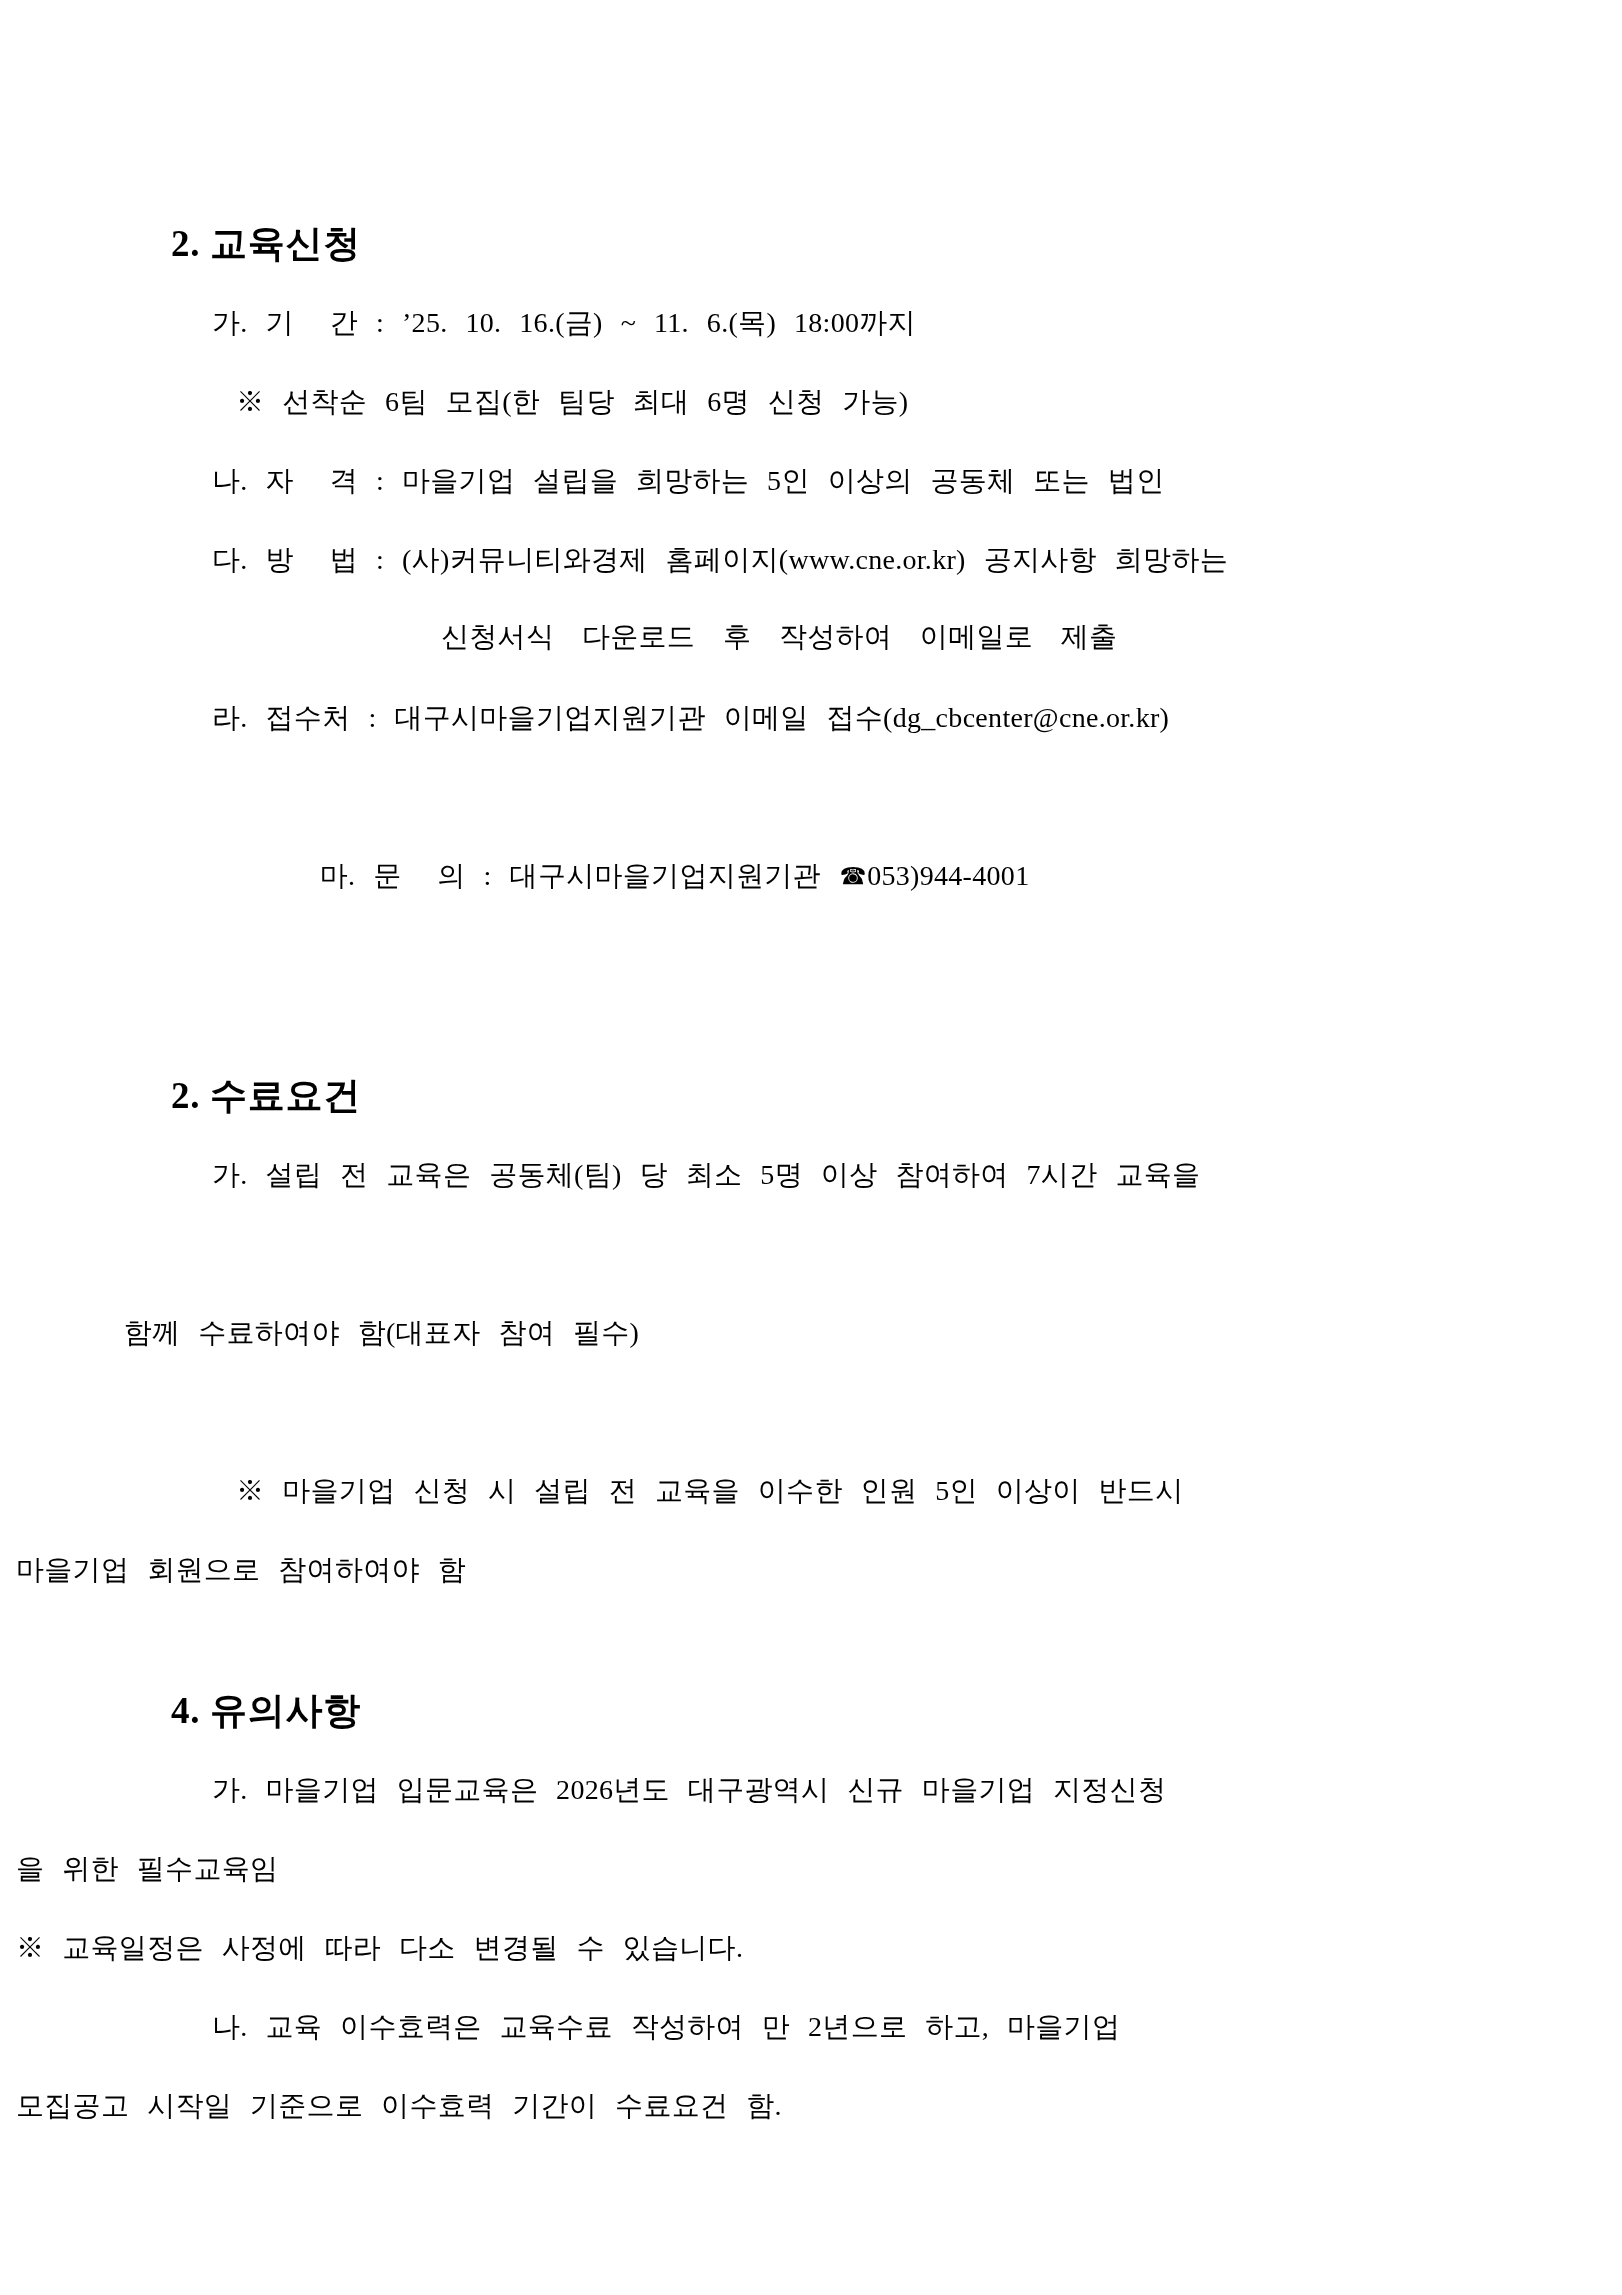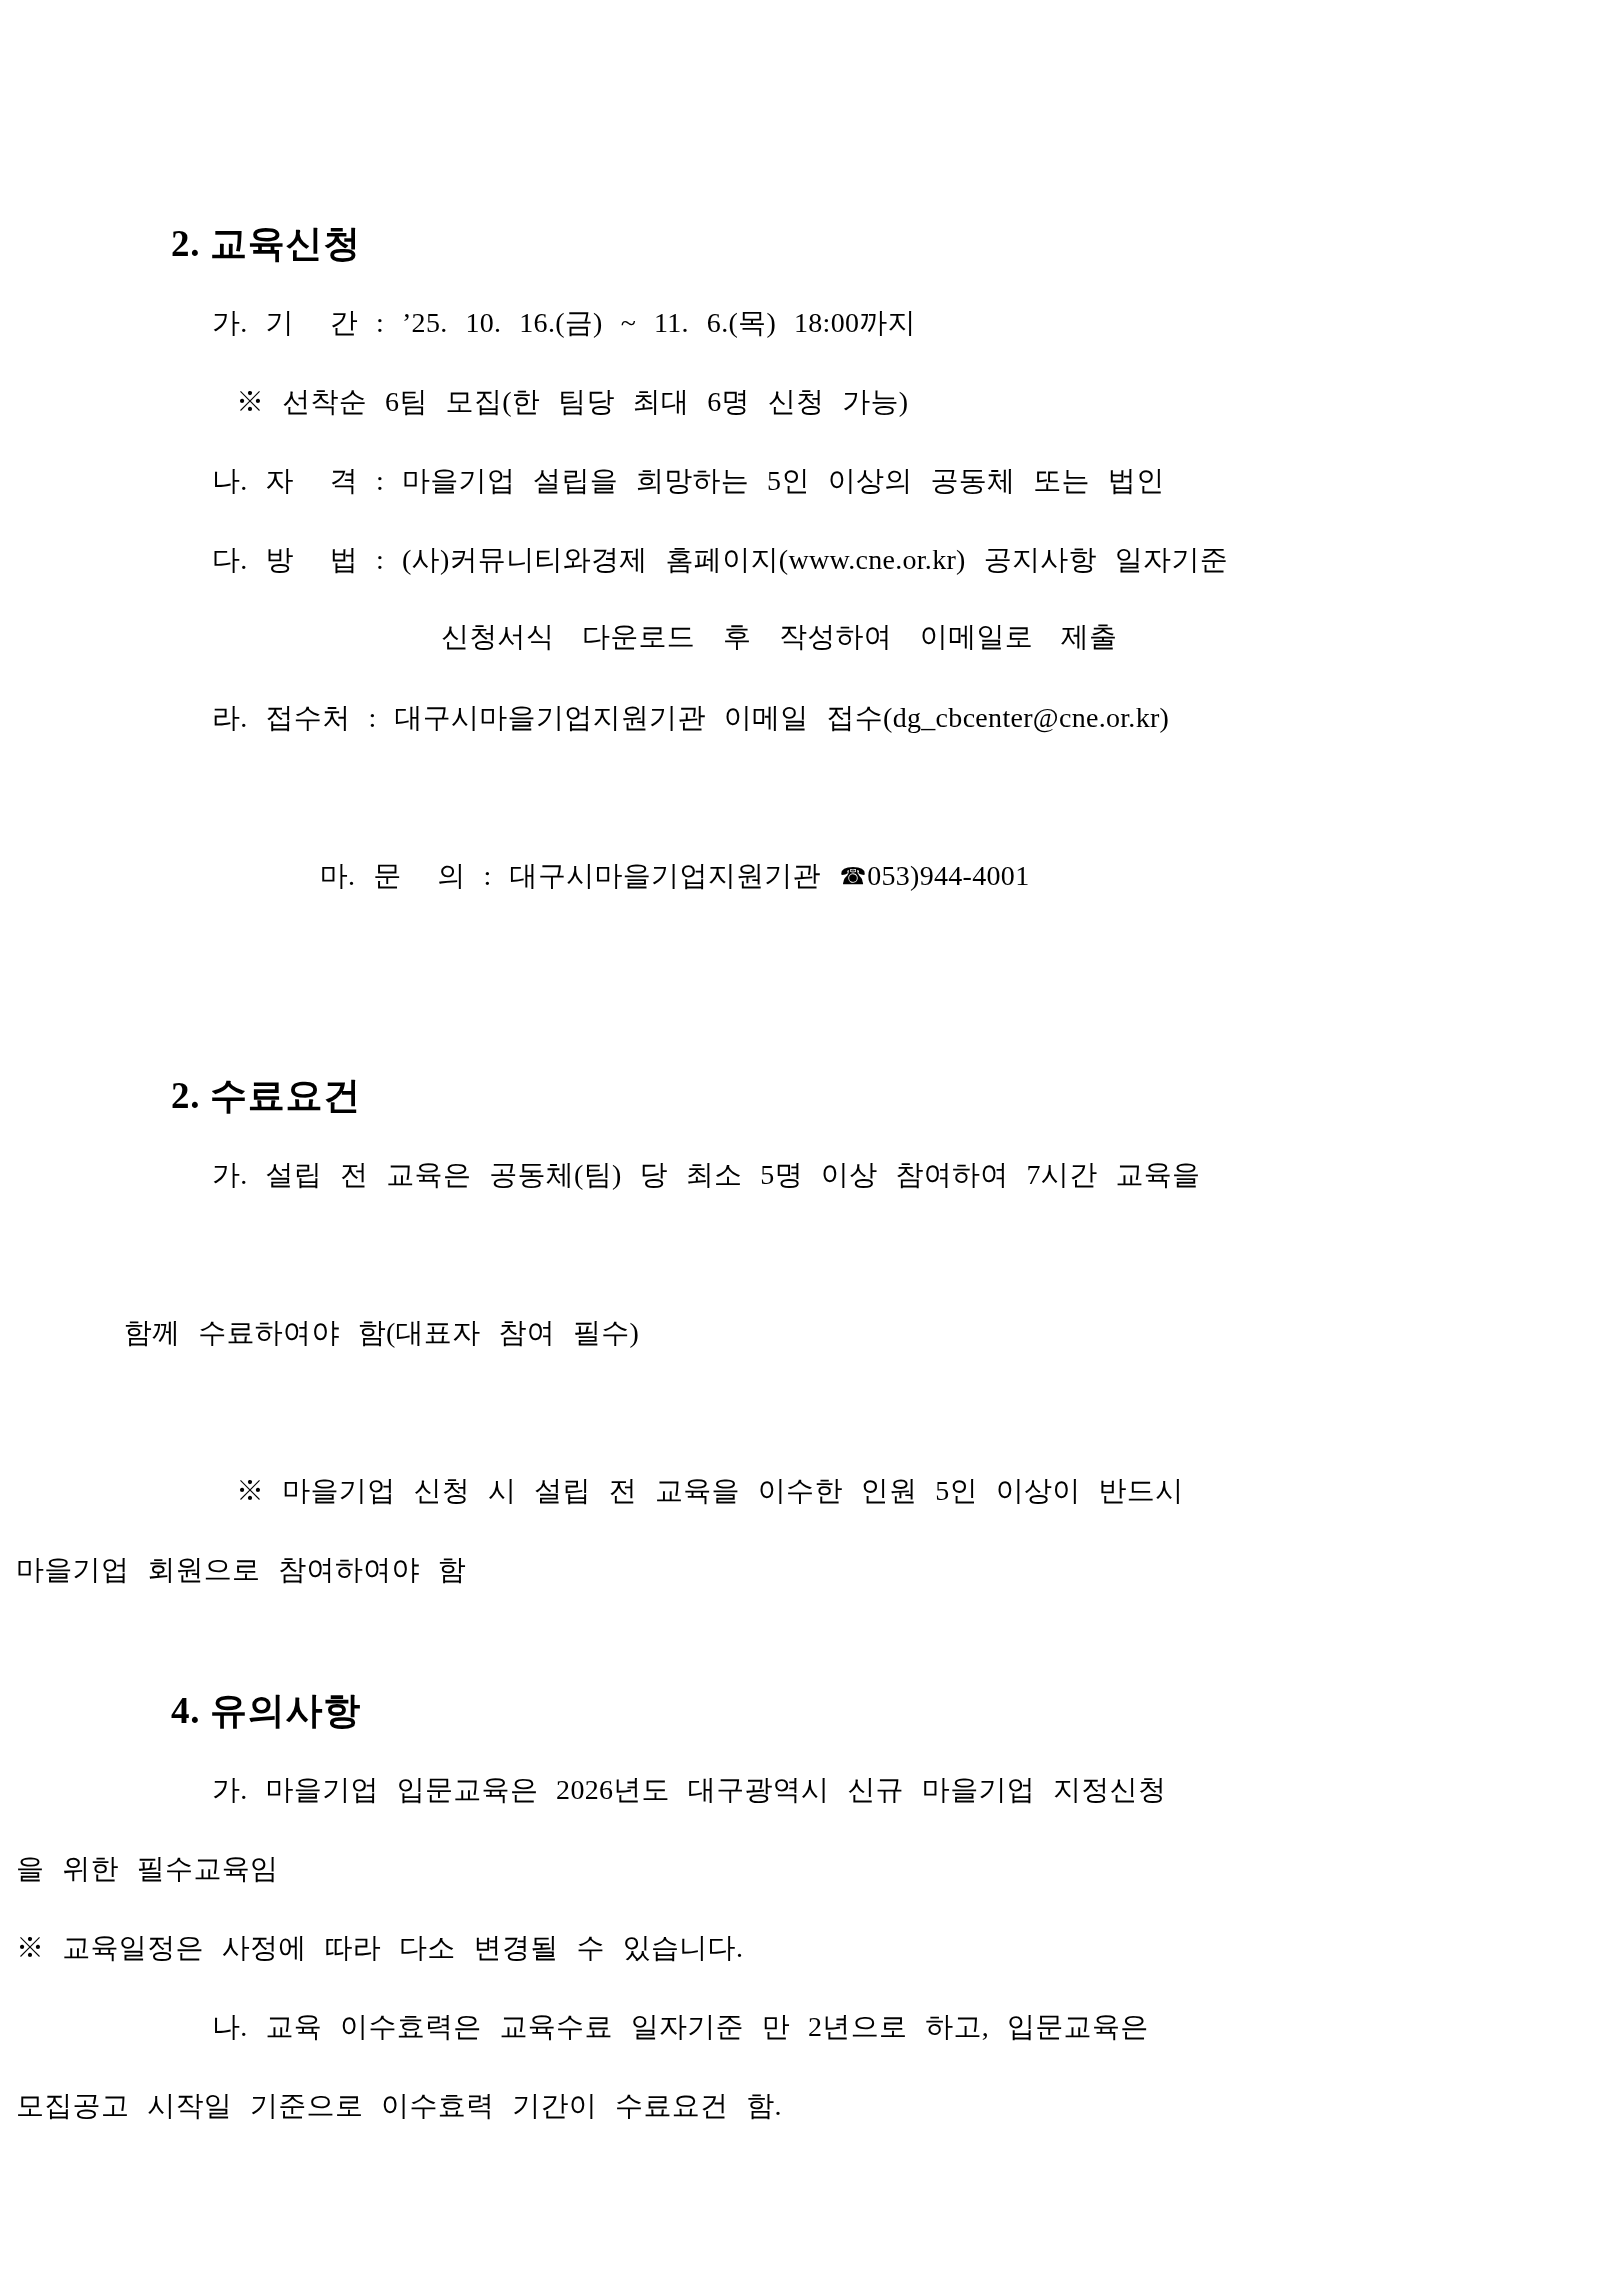--- a/index.html
+++ b/index.html
@@ -46,21 +46,21 @@
 </head>
 <body>
 
 <div class="page">
 
   <section class="sec">
     <div class="h">2. 교육신청</div>
     <div class="ln l1">가. 기  간 : ’25. 10. 16.(금) ~ 11. 6.(목) 18:00까지</div>
     <div class="ln noteA b">※ 선착순 6팀 모집(한 팀당 최대 6명 신청 가능)</div>
     <div class="ln l1">나. 자  격 : 마을기업 설립을 희망하는 5인 이상의 공동체 또는 법인</div>
-    <div class="ln l1">다. 방  법 : (사)커뮤니티와경제 홈페이지(www.cne.or.kr) 공지사항 일자기준</div>
+    <div class="ln l1">다. 방  법 : (사)커뮤니티와경제 홈페이지(www.cne.or.kr) 공지사항 희망하는</div>
     <div class="ln cont-deep">신청서식 다운로드 후 작성하여 이메일로 제출</div>
     <div class="ln l1">라. 접수처 : 대구시마을기업지원기관 이메일 접수(dg_cbcenter@cne.or.kr)</div>
     <div class="ln l1">
       <span>마. 문  의 : 대구시마을기업지원기관 </span><span>☎</span><span>053)944-4001</span>
     </div>
   </section>
 
   <section class="sec">
     <div class="h">2. 수료요건</div>
     <div class="ln l1">가. 설립 전 교육은 공동체(팀) 당 최소 5명 이상 참여하여 7시간 교육을</div>
@@ -69,18 +69,18 @@
     </div>
     <div class="ln noteA">※ 마을기업 신청 시 설립 전 교육을 이수한 인원 5인 이상이 반드시</div>
     <div class="ln cont">마을기업 회원으로 참여하여야 함</div>
   </section>
 
   <section class="sec">
     <div class="h">4. 유의사항</div>
     <div class="ln l1">가. 마을기업 입문교육은 2026년도 대구광역시 신규 마을기업 지정신청</div>
     <div class="ln cont">을 위한 필수교육임</div>
     <div class="ln cont b">※ 교육일정은 사정에 따라 다소 변경될 수 있습니다.</div>
-    <div class="ln l1">나. 교육 이수효력은 교육수료 일자기준 만 2년으로 하고, 입문교육은</div>
+    <div class="ln l1">나. 교육 이수효력은 교육수료 작성하여 만 2년으로 하고, 마을기업</div>
     <div class="ln cont">모집공고 시작일 기준으로 이수효력 기간이 수료요건 함.</div>
   </section>
 
 </div>
 
 
 </body></html>

